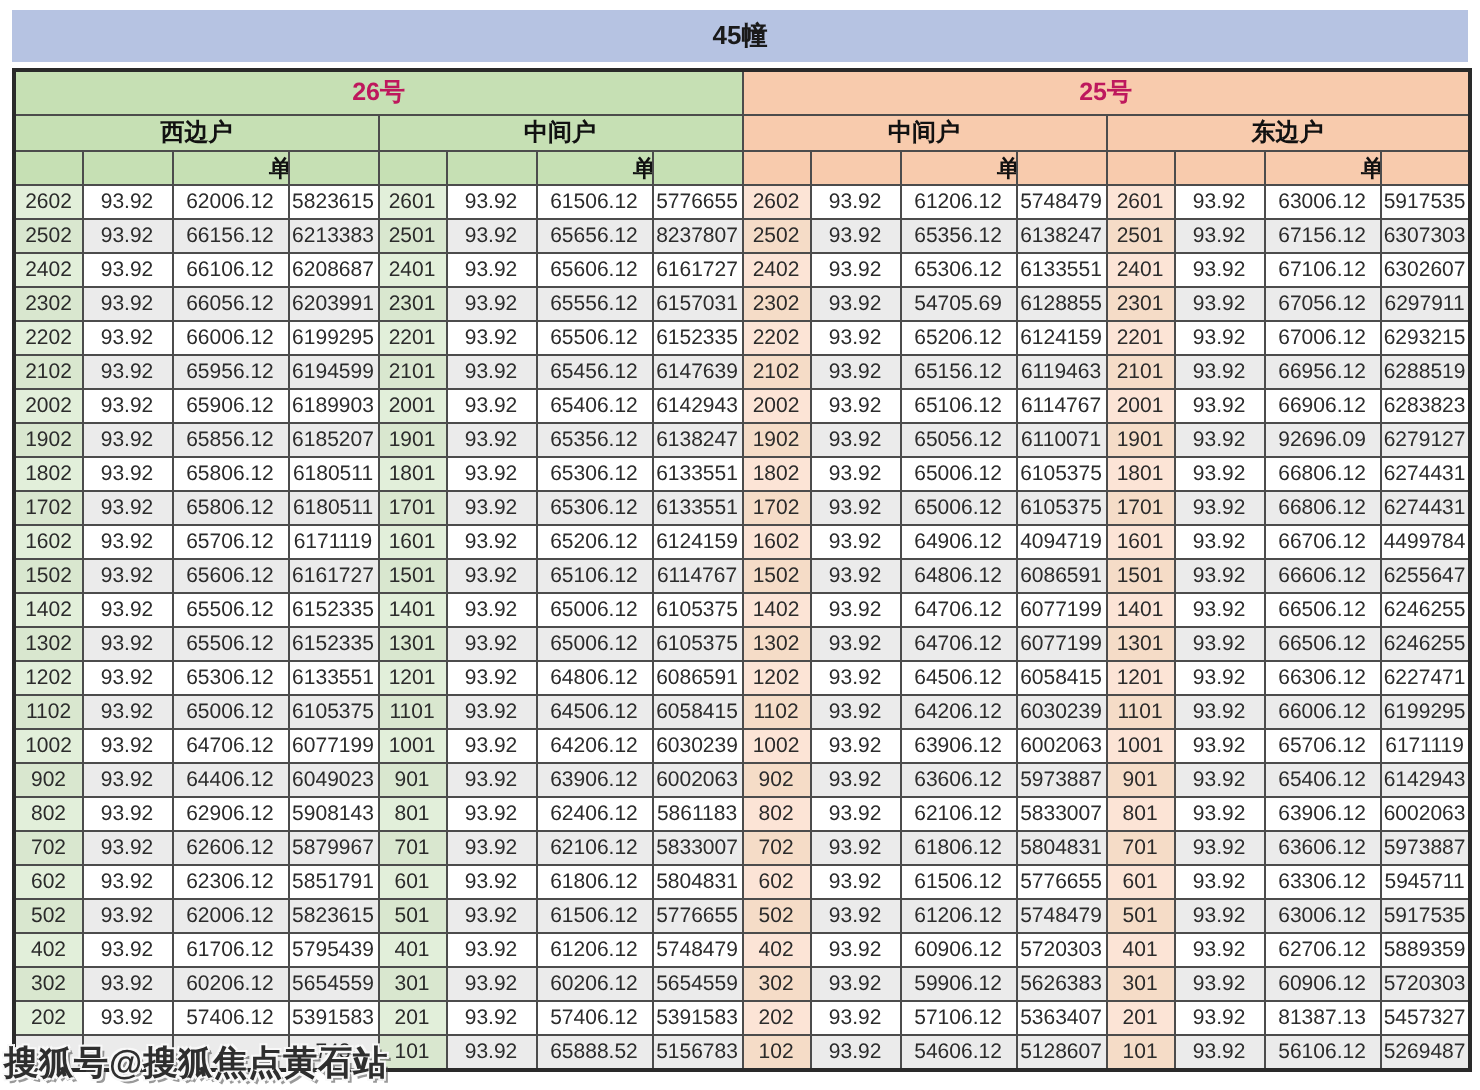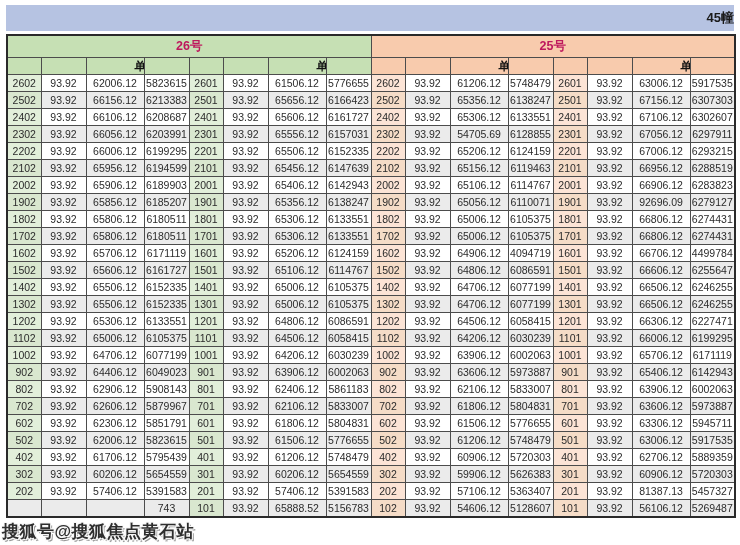--- a/index.html
+++ b/index.html
@@ -1,19 +1,19 @@
 <!DOCTYPE html>
 <html style="--banner_bg: #b6c3e2; --green_header: #c6e0b4; --green_room: #e2efda; --orange_header: #f8cbad; --orange_room: #fce4d6; --stripe: #ebebeb;"><head>
 <meta charset="utf-8">
 <style>
   html,body{margin:0;padding:0;background:#ffffff;}
   body{width:740px;height:545px;font-family:"Liberation Sans","DejaVu Sans",sans-serif;overflow:hidden;}
   .page{position:relative;width:728px;height:540px;padding:5px 6px 0 6px;}
   .banner{
-    height:26px;line-height:26px;text-align:right;
+    height:26px;line-height:26px;text-align:center;
     font-weight:bold;font-size:13px;color:#1a1a1a;
     background:var(--banner_bg,#b6c3e2);
     margin-bottom:3px;
   }
   table.grid{
     border-collapse:collapse;table-layout:fixed;width:728px;
     border:2px solid #2a2a2a;
   }
   .grid th,.grid td{
     border:1px solid #4c4c4c;text-align:center;vertical-align:middle;
@@ -63,20 +63,26 @@
         <col style="width:45px">
         <col style="width:58px">
         <col style="width:45px">
     </colgroup>
     <thead>
       <tr>
         <th colspan="8" class="unit g">26号</th>
         <th colspan="8" class="unit o">25号</th>
       </tr>
       <tr>
+        <th colspan="4" class="sec g">西边户</th>
+        <th colspan="4" class="sec g">中间户</th>
+        <th colspan="4" class="sec o">中间户</th>
+        <th colspan="4" class="sec o">东边户</th>
+      </tr>
+      <tr>
         <th class="col g">室号</th>
         <th class="col g">面积</th>
         <th class="col g">单价</th>
         <th class="col g">总价</th>
         <th class="col g">室号</th>
         <th class="col g">面积</th>
         <th class="col g">单价</th>
         <th class="col g">总价</th>
         <th class="col o">室号</th>
         <th class="col o">面积</th>
@@ -108,21 +114,21 @@
           <td>5917535</td>
         </tr>
         <tr class="stripe">
           <td class="room-g">2502</td>
           <td>93.92</td>
           <td>66156.12</td>
           <td>6213383</td>
           <td class="room-g">2501</td>
           <td>93.92</td>
           <td>65656.12</td>
-          <td>6166423</td>
+          <td>8237807</td>
           <td class="room-o">2502</td>
           <td>93.92</td>
           <td>65356.12</td>
           <td>6138247</td>
           <td class="room-o">2501</td>
           <td>93.92</td>
           <td>67156.12</td>
           <td>6307303</td>
         </tr>
         <tr>

